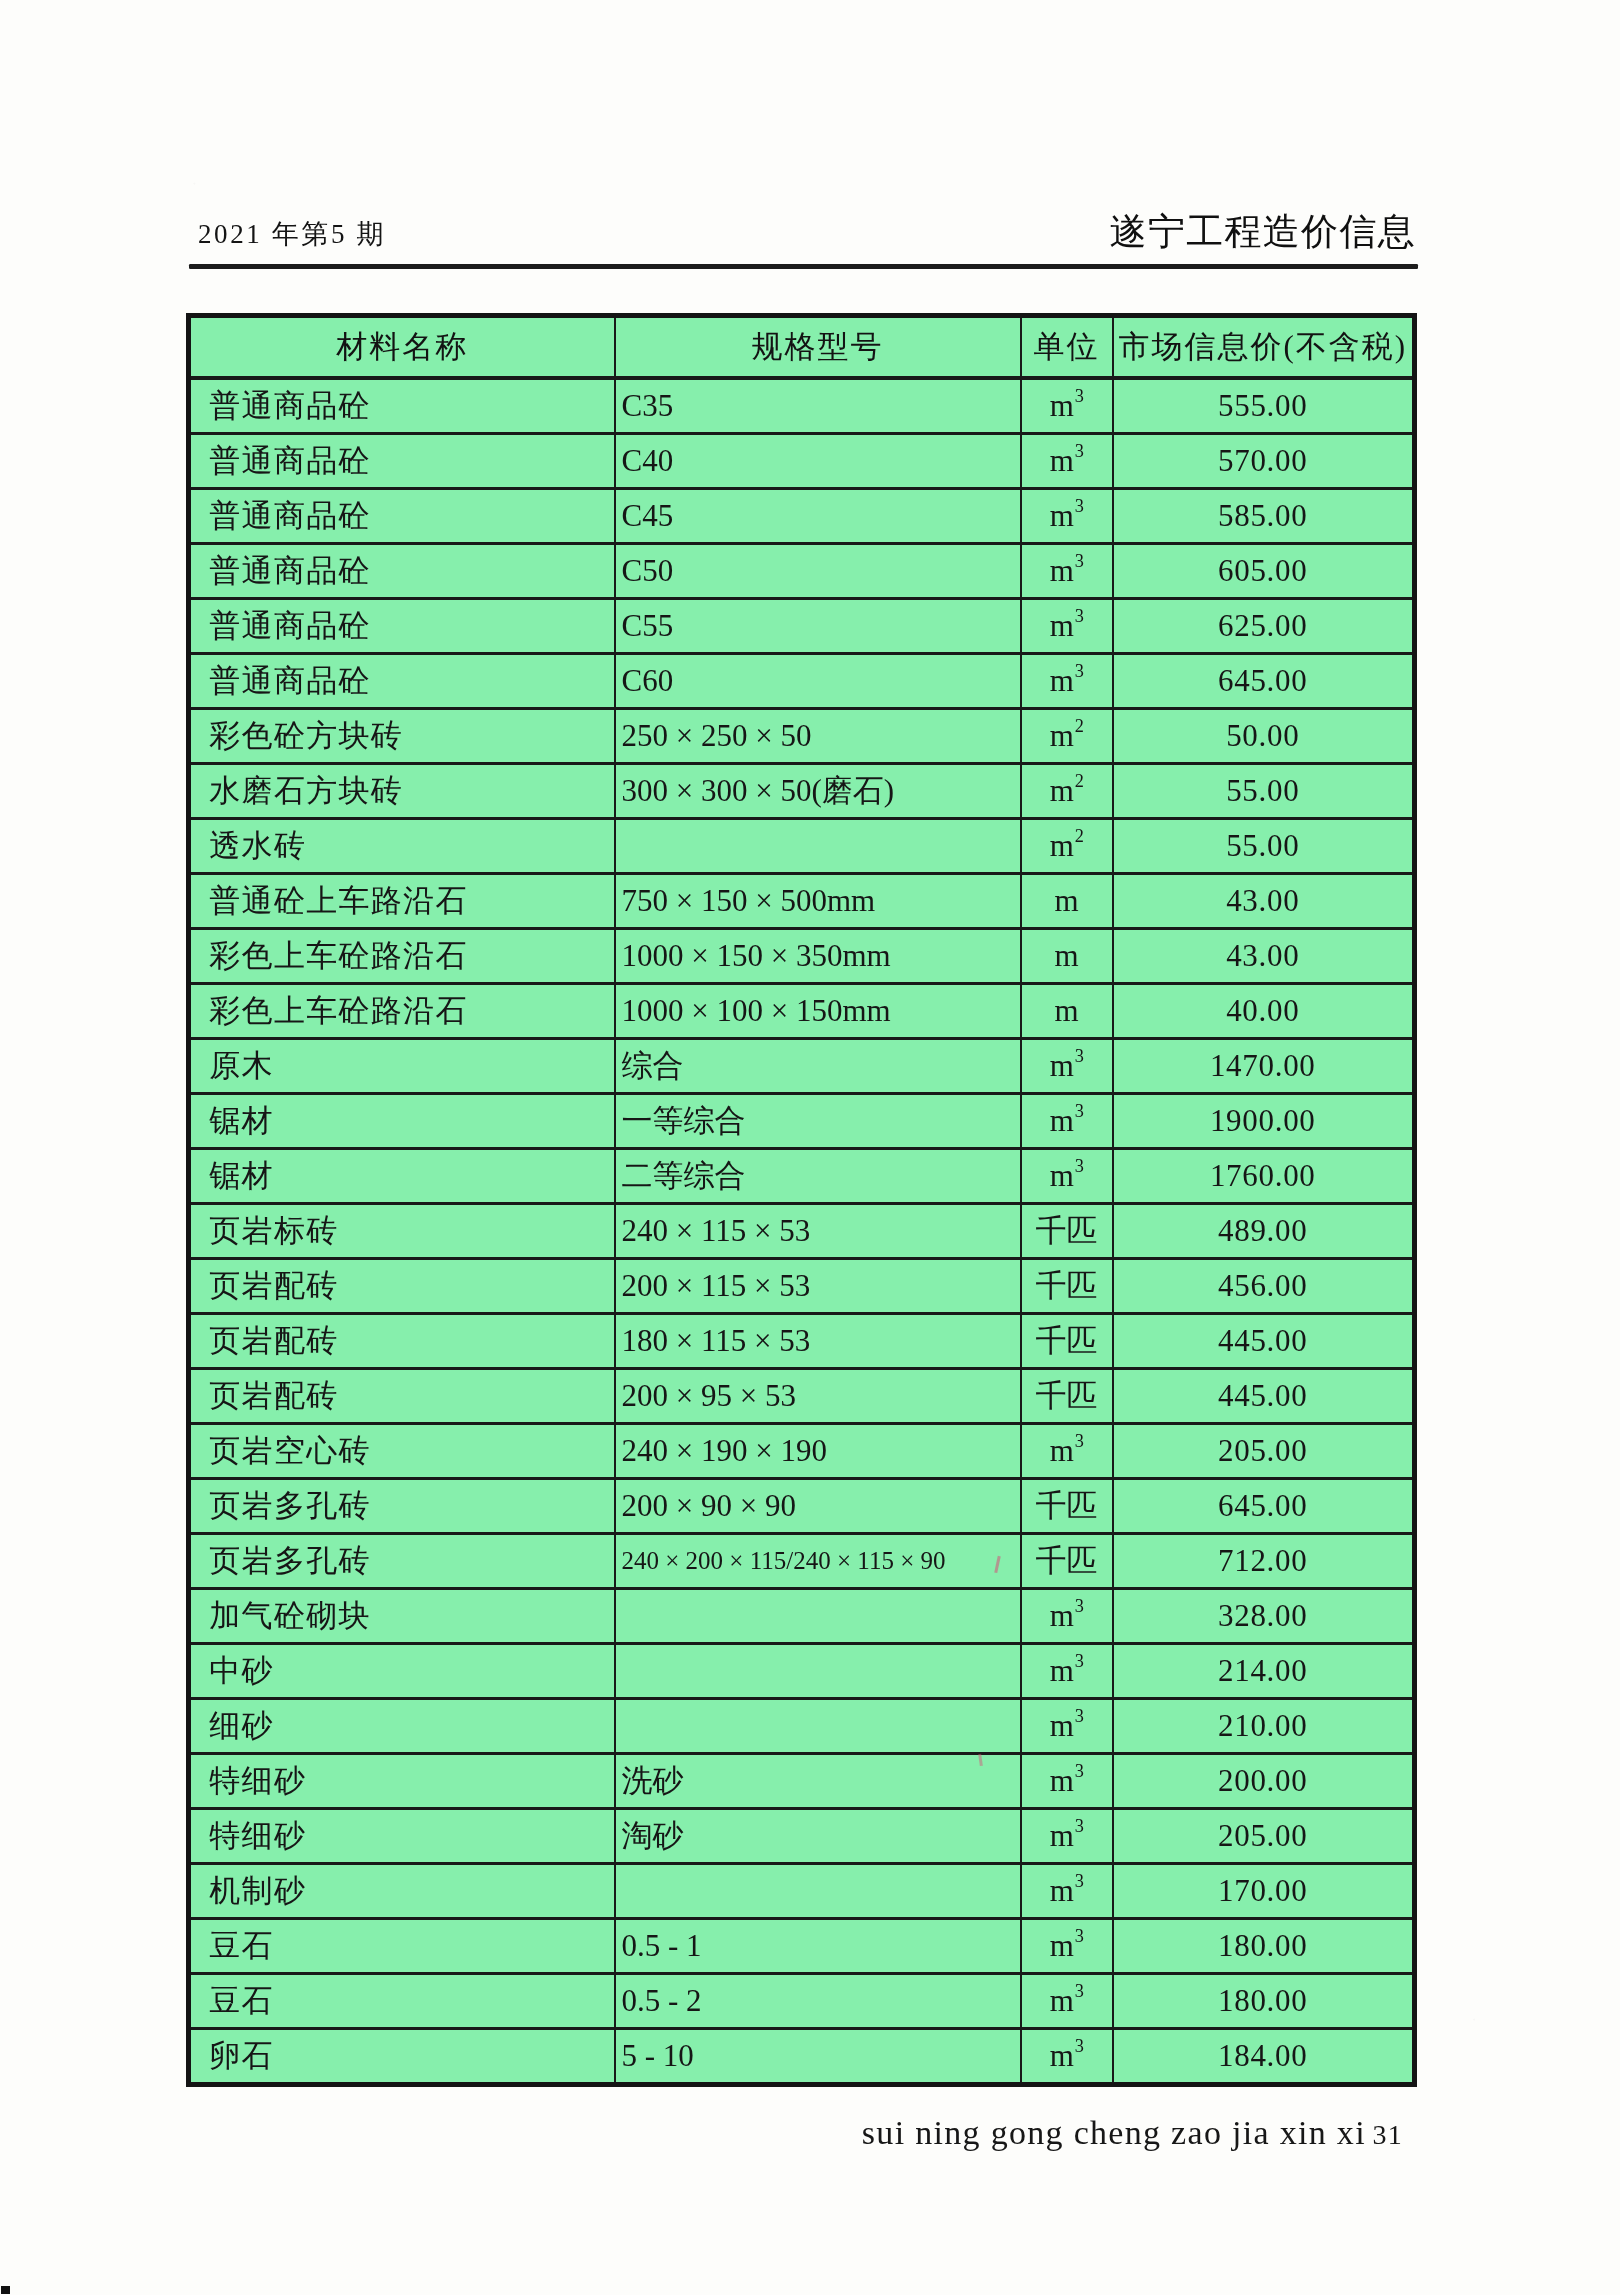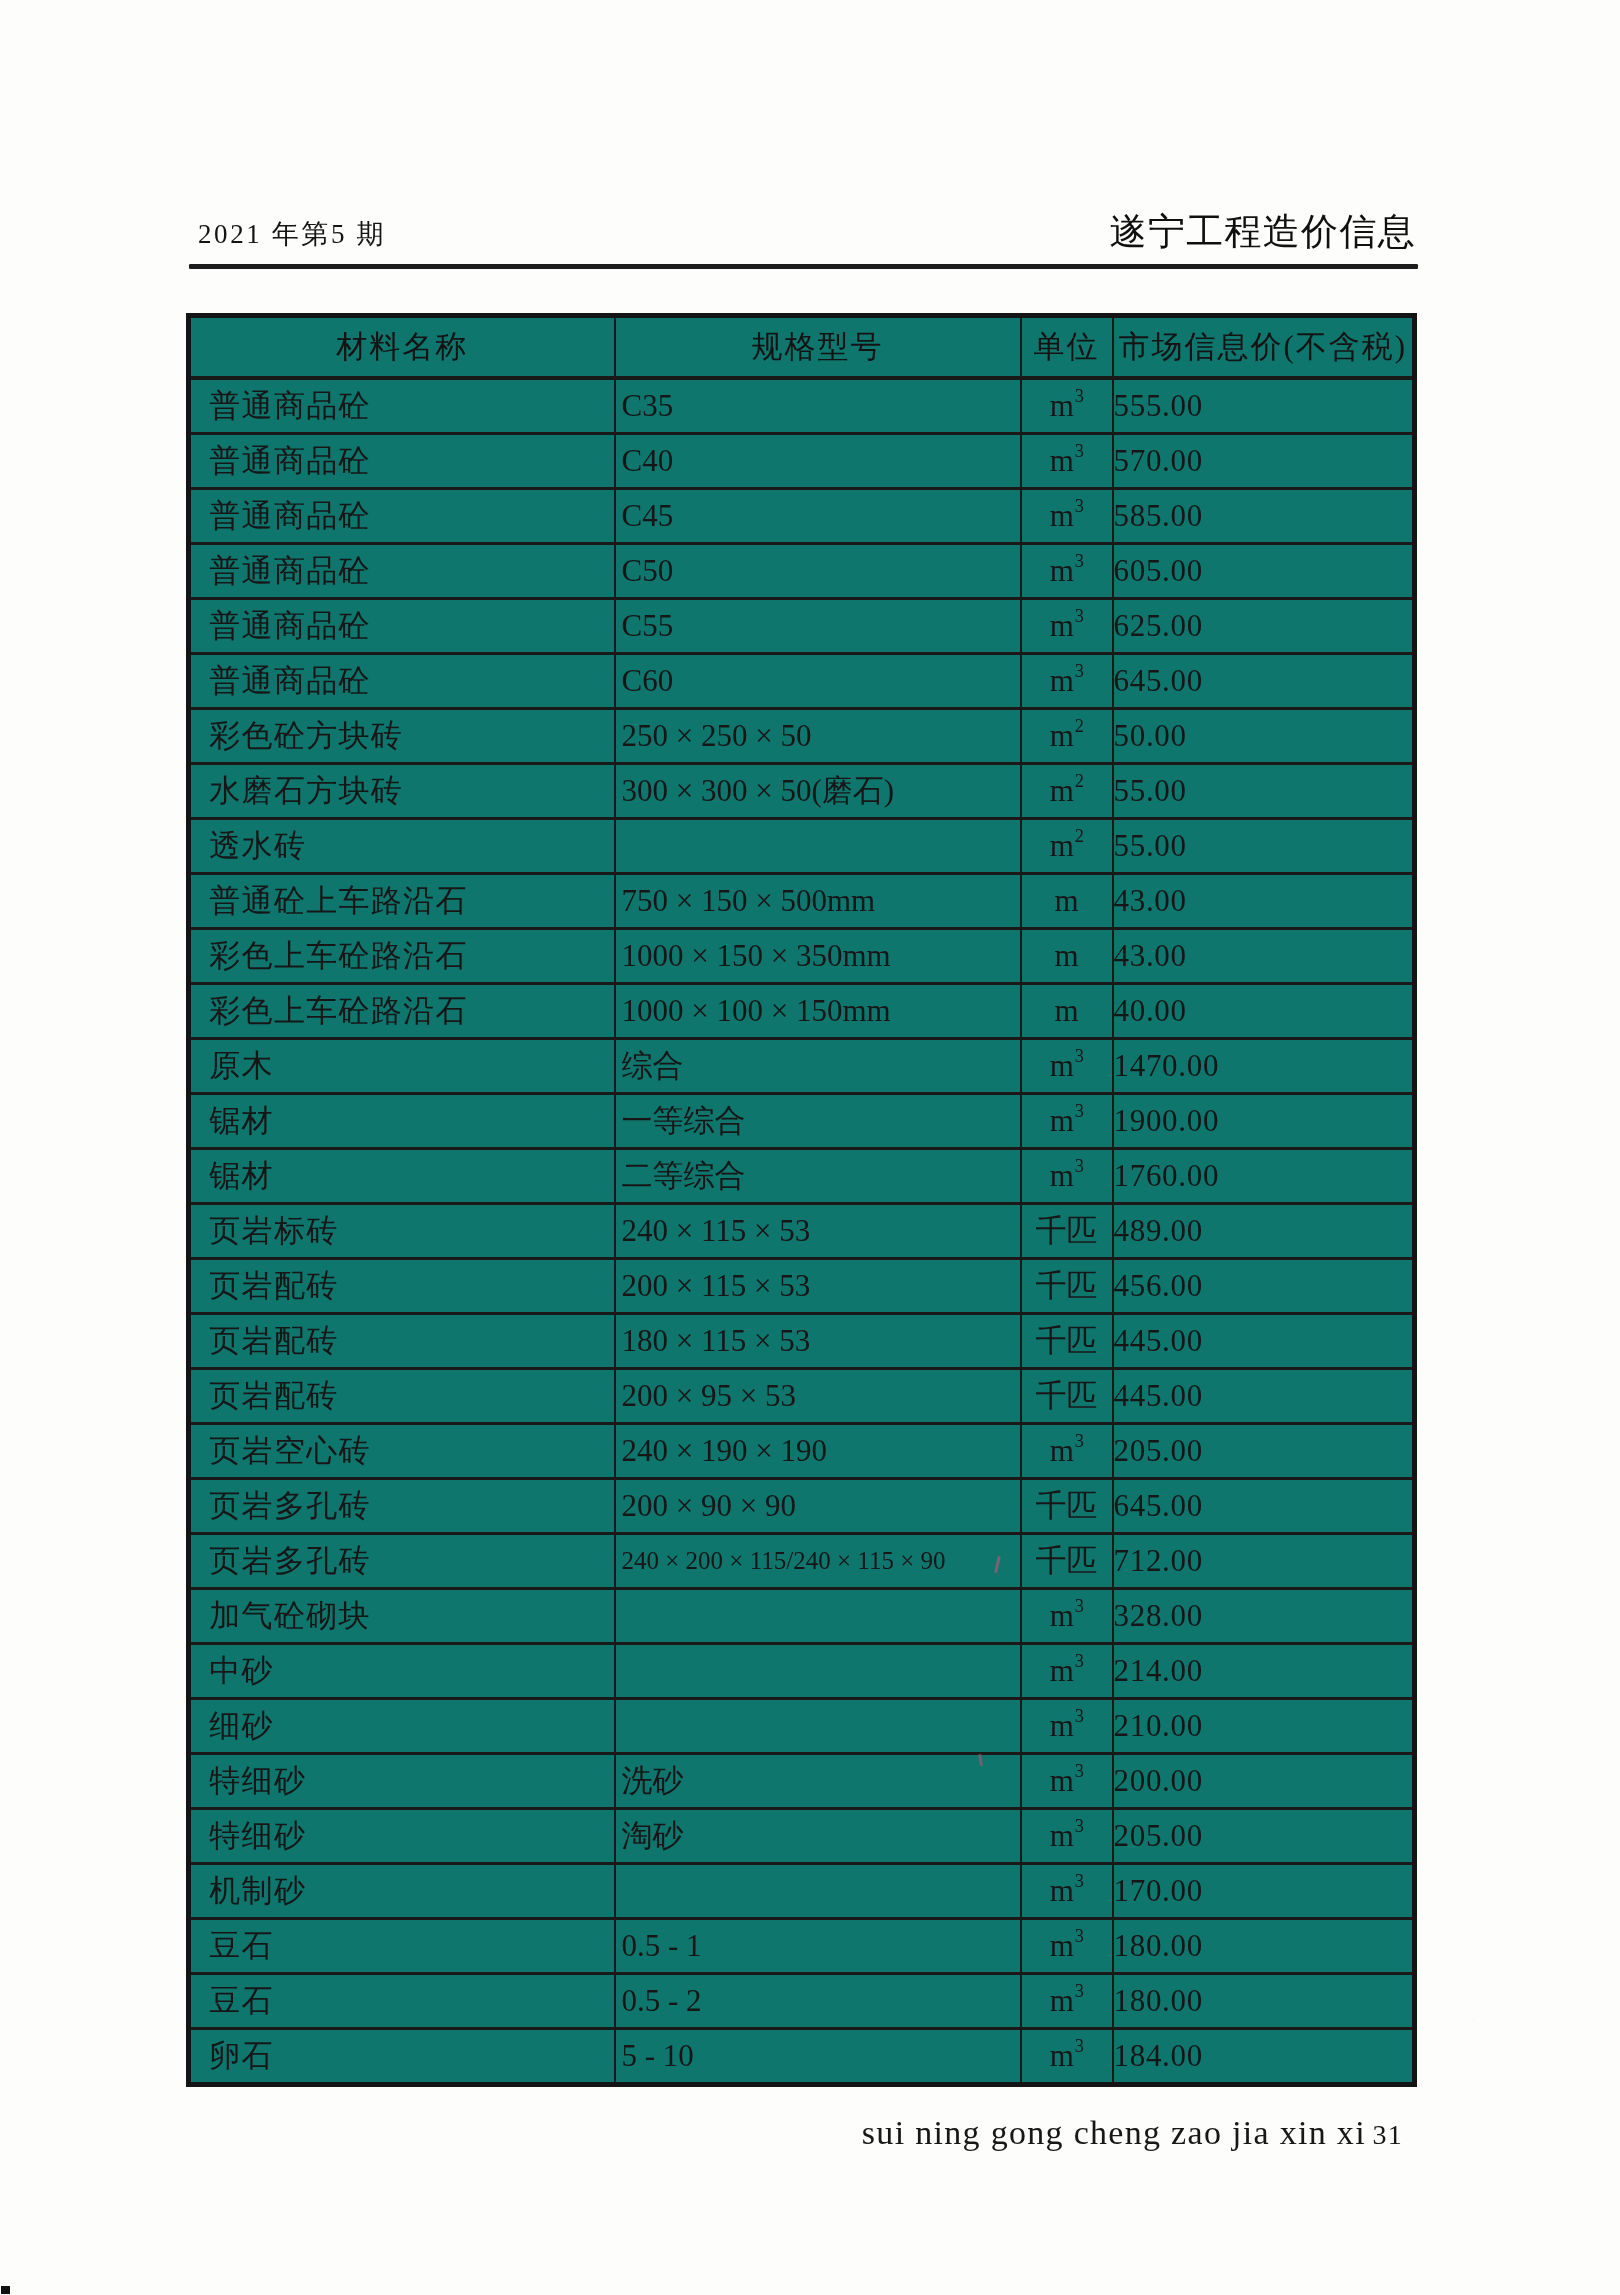--- a/index.html
+++ b/index.html
@@ -26,21 +26,21 @@
     font-size:37px;font-weight:normal;letter-spacing:1.3px;color:#101010;
   }
   .header-rule{
     position:absolute;left:189px;top:264px;width:1229px;height:4.6px;
     background:#1c1c1c;border-radius:1.3px;
   }
   .price-table{
     position:absolute;left:186px;top:313px;
     border-collapse:collapse;table-layout:fixed;
     width:1225px;
-    background:#0f766e;
+    background:#86efac;
   }
   .price-table col.c-name{width:426px;}
   .price-table col.c-spec{width:406px;}
   .price-table col.c-unit{width:92px;}
   .price-table col.c-price{width:302px;}
   .price-table, .price-table th, .price-table td{
     border:2px solid #191919;
   }
   .price-table{border:5.2px solid #141414;}
   .price-table th, .price-table td{
@@ -52,21 +52,21 @@
     height:58px;font-size:31px;font-weight:normal;
     letter-spacing:2px;text-align:center;color:#131313;
     border-bottom-width:4.6px;
   }
   .price-table tbody td{height:52px;font-size:31px;color:#161616;}
   td.cell-name{text-align:left;padding-left:18.3px;letter-spacing:1.3px;}
   td.cell-spec{text-align:left;padding-left:6px;}
   td.cell-spec.small{font-size:25px;}
   td.cell-unit{text-align:center;font-size:29px;}
   td.cell-unit sup{font-size:18.3px;position:relative;top:-2.6px;left:0.7px;}
-  td.cell-price{font-size:32px;letter-spacing:0.7px;}
+  td.cell-price{text-align:center;font-size:32px;letter-spacing:0.7px;}
   .page-footer{
     position:absolute;right:217px;top:2114px;
     font-size:34px;letter-spacing:1.3px;color:#171717;
     font-family:"Liberation Serif","DejaVu Serif",serif;
   }
   .page-footer .footer-page-num{font-size:28px;padding-left:6.5px;}
   .corner-mark{
     position:absolute;left:1.3px;top:2286px;width:9.2px;height:7.9px;background:#111;
   }
   .speck-pink-1{position:absolute;left:996px;top:1556px;width:3.3px;height:17px;background:rgba(214,80,120,.55);transform:rotate(12deg);}

